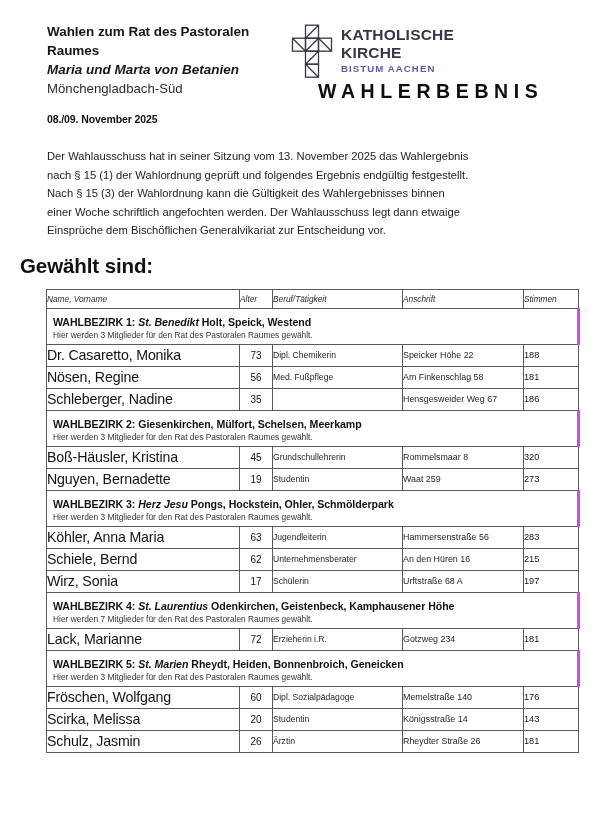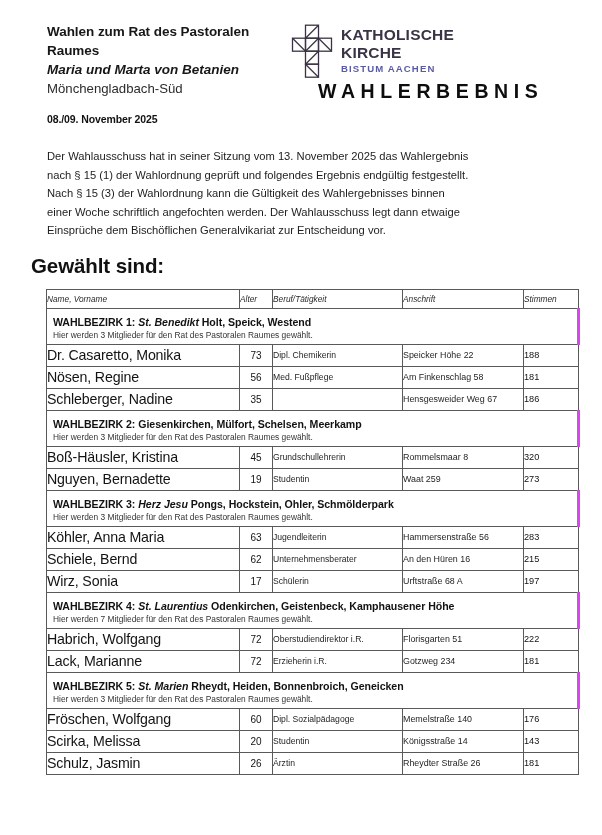--- a/index.html
+++ b/index.html
@@ -103,21 +103,21 @@
     padding: 22px 24px 0 47px;
     font-size: 11.2px;
     line-height: 18.6px;
     color: #1d1d1d;
     max-width: 530px;
   }
   .intro p { margin: 0; }
 
   
   .gewaehlt {
-    padding: 14px 0 0 31px;
+    padding: 14px 0 0 20px;
     font-size: 20.5px;
     font-weight: bold;
     color: #111111;
     letter-spacing: -0.1px;
   }
 
   
   .table-wrap {
     padding: 11px 0 0 46px;
   }
@@ -340,27 +340,20 @@
             <td class="cell-anschrift">Urftstraße 68 A</td>
             <td class="cell-stimmen">197</td>
           </tr>
           <tr class="section-row">
             <td colspan="5">
               <div class="sec-title"><span>WAHLBEZIRK 4: </span><span class="it">St. Laurentius</span> <span>Odenkirchen, Geistenbeck, Kamphausener Höhe</span></div>
               <div class="sec-sub">Hier werden 7 Mitglieder für den Rat des Pastoralen Raumes gewählt.</div>
             </td>
           </tr>
           <tr class="data-row">
-            <td class="cell-name">Habrich, Wolfgang</td>
-            <td class="cell-alter">72</td>
-            <td class="cell-beruf">Oberstudiendirektor i.R.</td>
-            <td class="cell-anschrift">Florisgarten 51</td>
-            <td class="cell-stimmen">222</td>
-          </tr>
-          <tr class="data-row">
             <td class="cell-name">Lack, Marianne</td>
             <td class="cell-alter">72</td>
             <td class="cell-beruf">Erzieherin i.R.</td>
             <td class="cell-anschrift">Gotzweg 234</td>
             <td class="cell-stimmen">181</td>
           </tr>
           <tr class="section-row">
             <td colspan="5">
               <div class="sec-title"><span>WAHLBEZIRK 5: </span><span class="it">St. Marien</span> <span>Rheydt, Heiden, Bonnenbroich, Geneicken</span></div>
               <div class="sec-sub">Hier werden 3 Mitglieder für den Rat des Pastoralen Raumes gewählt.</div>

